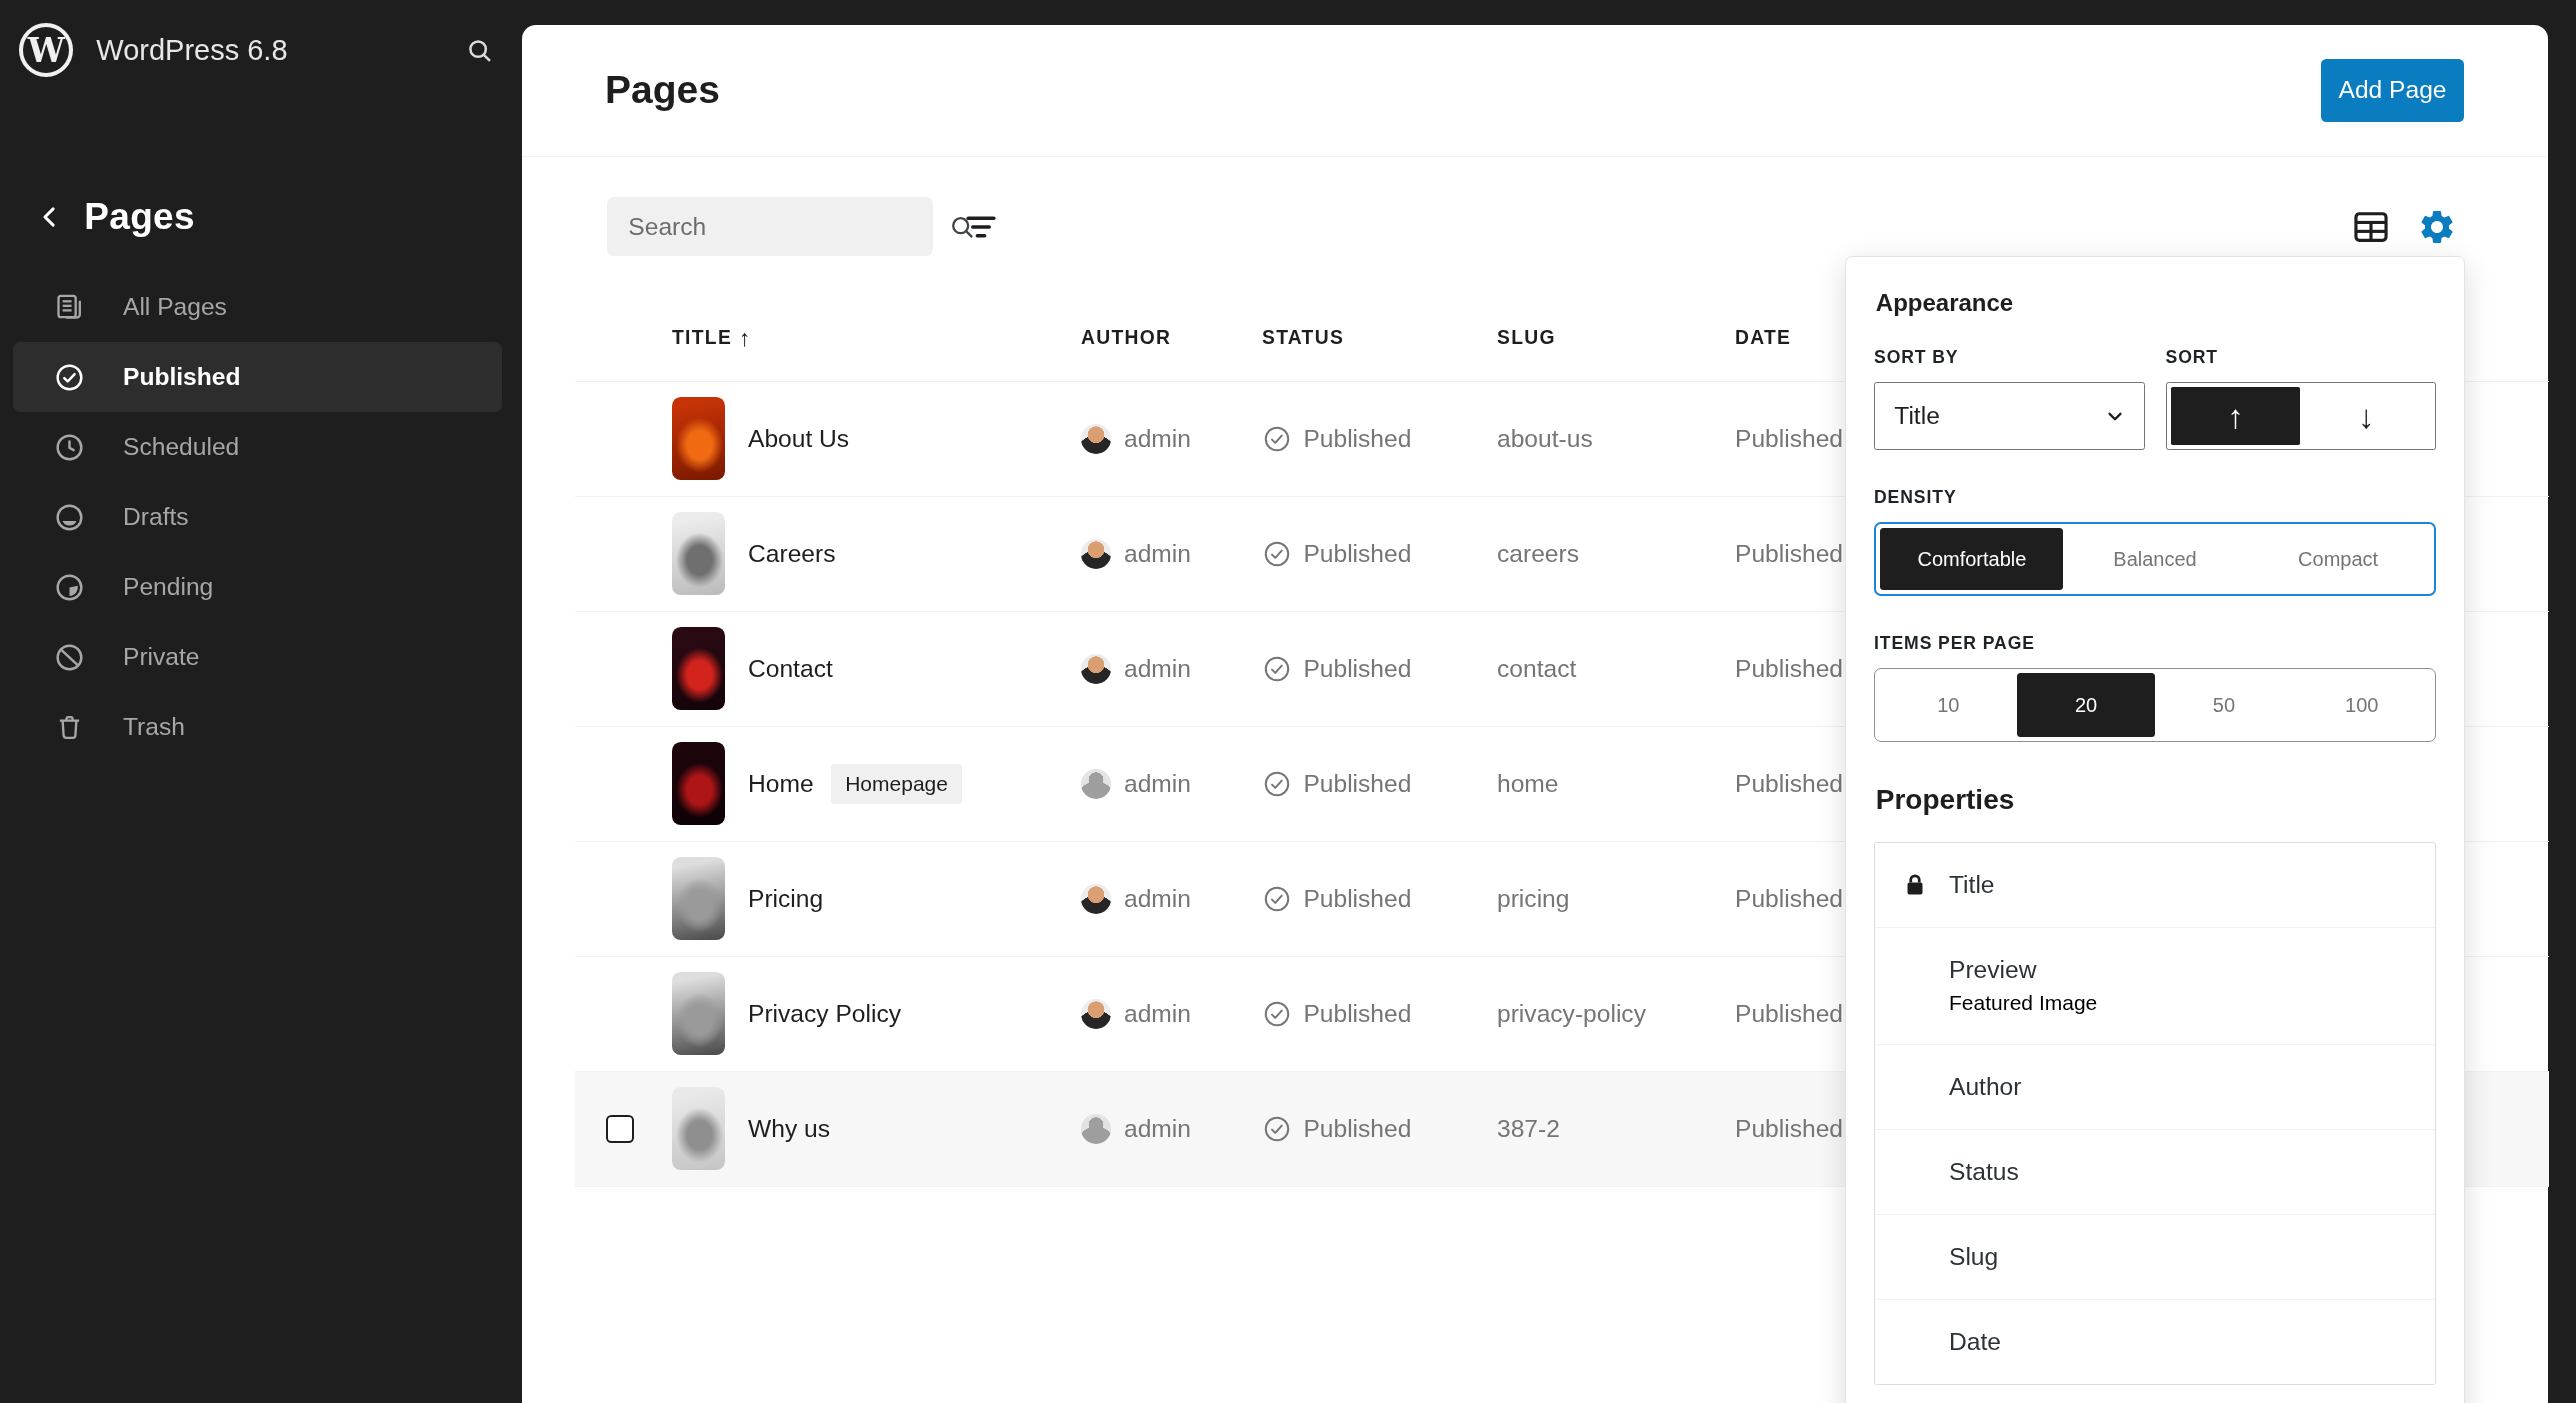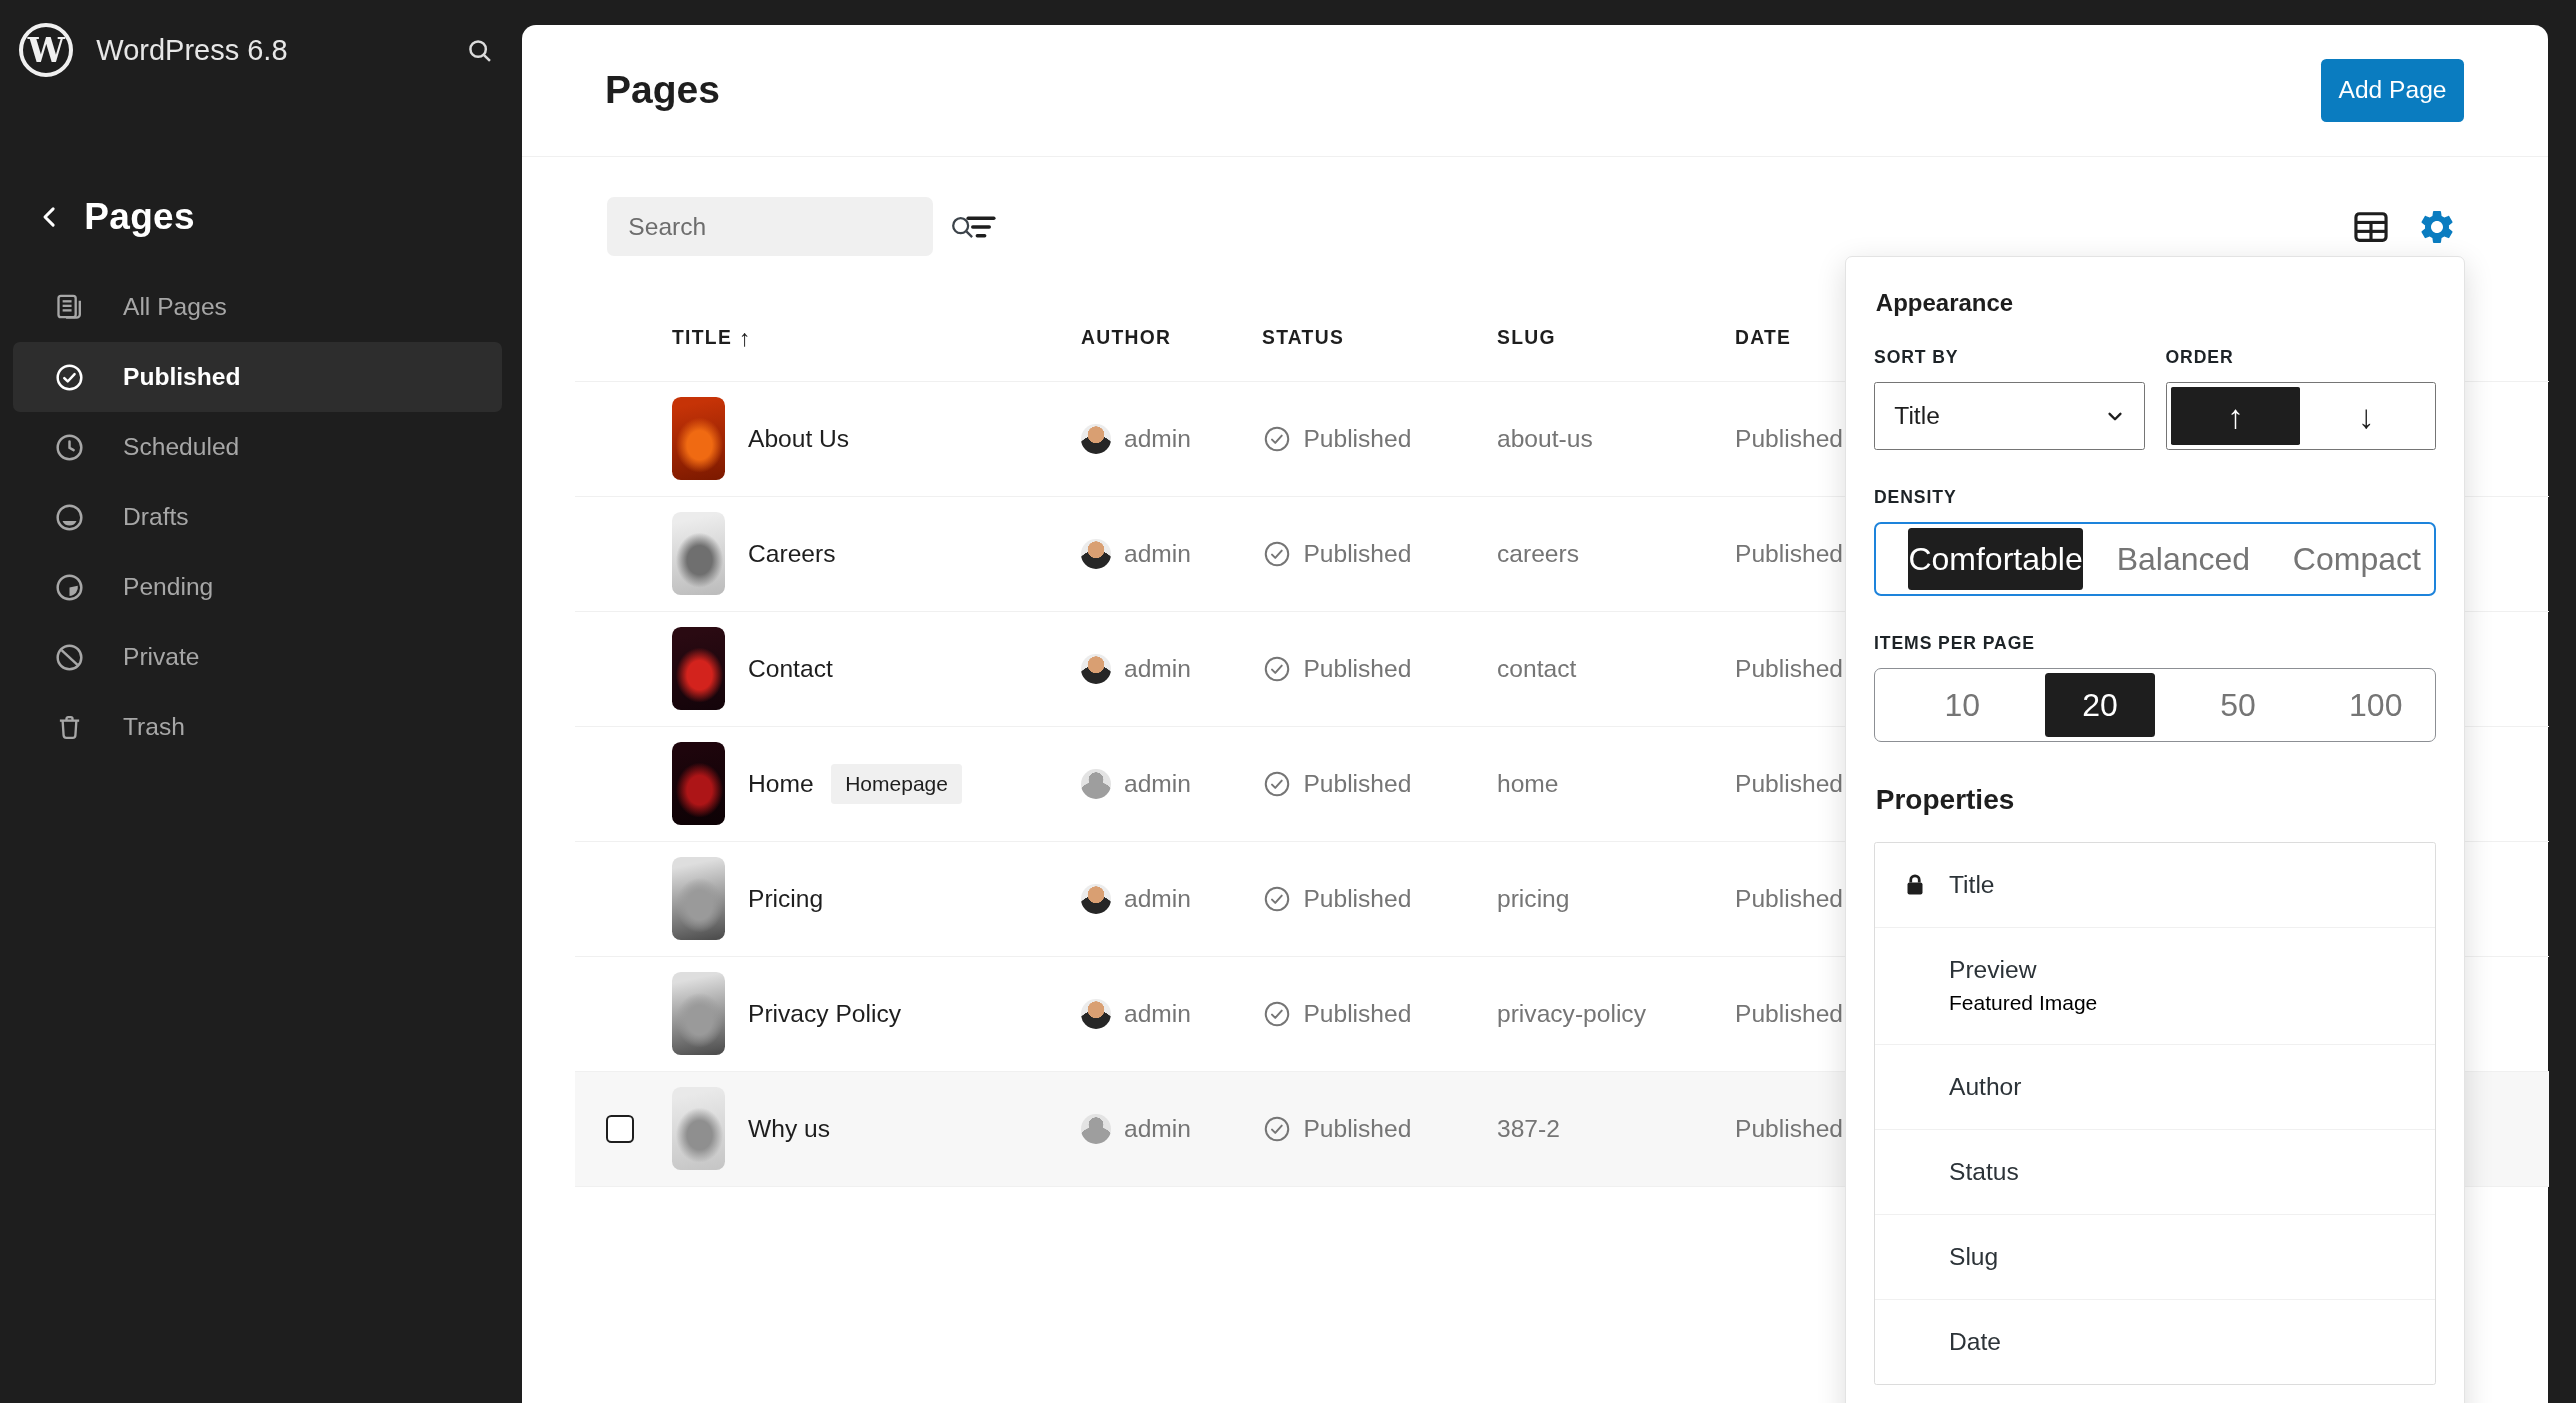--- a/index.html
+++ b/index.html
@@ -90,22 +90,22 @@
   .select .chev{width:26px;height:26px;color:#1e1e1e;}
   .order-ctl{margin-top:14px;height:68px;border:1.8px solid #757575;border-radius:2.6px;box-sizing:border-box;
     display:flex;padding:4.4px;gap:1.8px;}
   .order-btn{flex:1;display:flex;align-items:center;justify-content:center;font-size:33px;
     color:#1e1e1e;border-radius:1.8px;cursor:pointer;line-height:1;}
   .order-btn.selected{background:#1e1e1e;color:#fff;}
   .section{margin-top:37px;}
   .segctl{margin-top:14px;height:74px;box-sizing:border-box;border-radius:7px;display:flex;padding:4.4px;}
   .segctl.focus{border:2.6px solid #1d83db;}
   .segctl.plain{border:1.8px solid #8c8f94;}
-  .seg{flex:1;display:flex;align-items:center;justify-content:center;font-size:32px;color:#757575;
-    border-radius:3.5px;cursor:pointer;margin-left:28px;}
+  .seg{flex:1;display:flex;align-items:center;justify-content:center;font-size:20px;color:#757575;
+    border-radius:3.5px;cursor:pointer;}
   .seg.selected{background:#1e1e1e;color:#fff;font-weight:500;}
   .props-title{margin:42px 0 0 1.8px;font-size:28px;font-weight:600;color:#1e1e1e;}
   .props{margin-top:26px;border:0.9px solid #dcdcdc;border-radius:2.6px;}
   .prop{position:relative;min-height:84px;padding:0 17.6px 0 74px;display:flex;flex-direction:column;
     justify-content:center;border-top:0.9px solid #f0f0f0;cursor:pointer;}
   .prop:first-child{border-top:none;}
   .prop .plock{position:absolute;left:24.6px;top:50%;transform:translateY(-50%);width:30px;height:30px;color:#1e1e1e;}
   .prop .plock svg{width:30px;height:30px;display:block;}
   .prop-label{font-size:24.6px;color:#2c3338;}
   .prop-sub{font-size:21px;color:#000000;margin-top:7px;}
@@ -431,21 +431,21 @@
       <div>
         <div class="plabel">SORT BY</div>
         <div class="select">
           <span class="sel-val">Title</span>
           <svg class="chev" viewBox="0 0 24 24" fill="none" stroke="currentColor" stroke-width="2.2" stroke-linecap="round" stroke-linejoin="round">
               <polyline points="7,10 12,15 17,10"></polyline>
             </svg>
         </div>
       </div>
       <div>
-        <div class="plabel">ORDER</div>
+        <div class="plabel">SORT</div>
         <div class="order-ctl">
           <span class="order-btn selected" id="order-asc">↑</span>
           <span class="order-btn" id="order-desc">↓</span>
         </div>
       </div>
     </div>
 
     <div class="section">
       <div class="plabel">DENSITY</div>
       <div class="segctl focus" id="density-ctl" style="border-color: rgb(29, 131, 219);">

